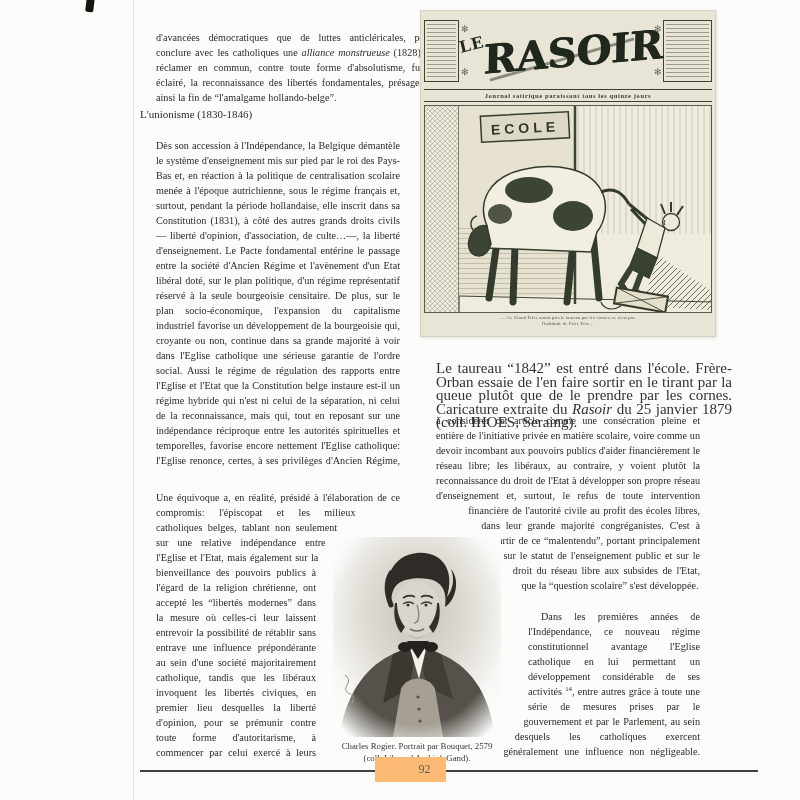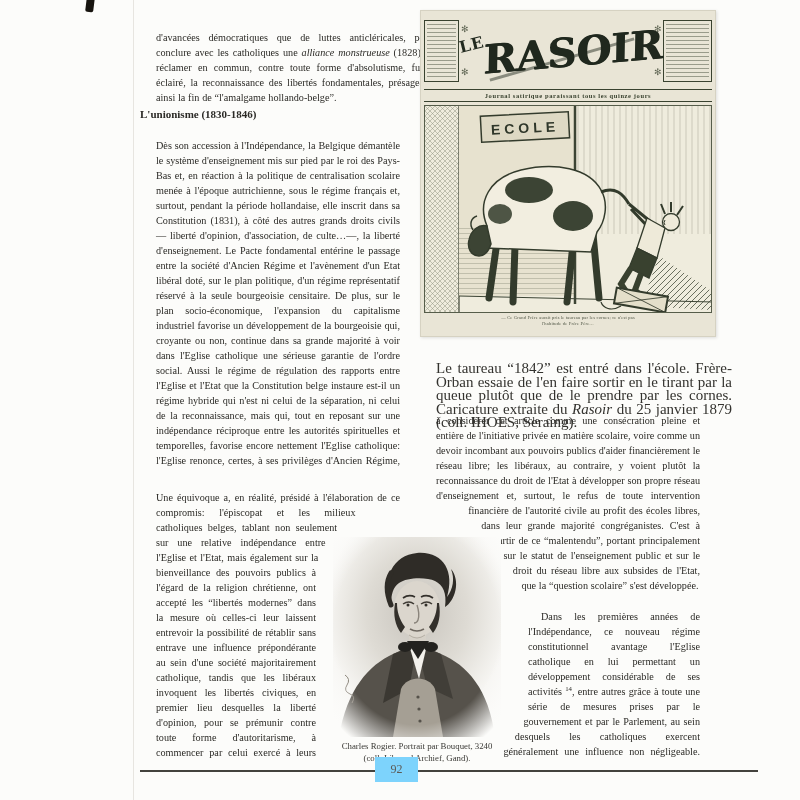--- a/index.html
+++ b/index.html
@@ -14,21 +14,21 @@
   .body-text{font-size:10.2px;line-height:15px;word-spacing:.2px;}
   sup.fn{font-size:6.8px;vertical-align:4px;line-height:0;}
   .ital{font-style:italic;}
 
   
   #scan-edge{left:133px;top:0;width:1px;height:800px;background:#e7e5e0;}
   #corner-mark{left:86px;top:-3px;width:8px;height:15px;background:#17140f;border-radius:2px;transform:rotate(7deg);}
 
   
   #para1{left:140px;top:14px;width:276px;}
-  #heading{left:140px;top:99px;width:276px;font-size:11px;font-weight:bold;}
+  #heading{left:140px;top:99px;width:276px;font-size:11px;font-weight:normal;}
   #para2wrap{left:140px;top:122px;width:276px;height:345px;overflow:hidden;}
   #para3wrap{left:140px;top:474px;width:276px;height:288px;overflow:hidden;}
   .flr{
     float:right;width:84px;height:282px;
     shape-outside:polygon(100% 11%,55% 11%,30% 17%,12% 24%,3% 32%,0 40%,0 100%,100% 100%);
     shape-margin:5px;
   }
 
   
   #newspaper{
@@ -83,22 +83,22 @@
   #rparaB{margin-top:5px;text-indent:13px;}
 
   
   #portrait{left:332px;top:537px;width:170px;height:200px;}
   #portrait svg{display:block;}
   #portrait-caption{left:320px;top:741px;width:194px;text-align:center;font-size:8.8px;line-height:11.5px;color:#3a3935;}
 
   
   #footer-rule{left:140px;top:770px;width:618px;height:2px;background:#43423d;}
   #page-number-box{
-    left:375px;top:757px;width:43px;height:25px;background:#7dd3fc;
-    text-align:center;line-height:25px;font-size:12px;color:#5c5954;
+    left:375px;top:757px;width:43px;height:25px;background:#fdba74;
+    text-align:center;line-height:25px;font-size:12px;color:#5c5954;padding-left:28px;
   }
 </style>
 </head>
 <body>
 
 <div>
 
   <div class="abs" id="scan-edge"></div>
   <div class="abs" id="corner-mark"></div>
 
@@ -244,20 +244,20 @@
         <circle cx="93" cy="68" r="1.5" fill="#33302b"></circle>
       <path d="M84 68 q3 9 1 15 q-1 3 -4 3" stroke="#8b857c" stroke-width="1.4" fill="none"></path>
       <path d="M77 92 q7 4 14 0" stroke="#6d675f" stroke-width="1.6" fill="none"></path>
       <path d="M76 98 q8 6 16 0" stroke="#b5afa5" stroke-width="1" fill="none"></path>
       <path d="M12 138 q6 4 2 10 q-4 6 3 9 q6 2 2 9" stroke="#8d877d" stroke-width="1" fill="none"></path>
       <rect width="168" height="200" fill="url(#pfade)"></rect>
     </svg>
   </div>
 
   <div class="abs" id="portrait-caption">
-    <div>Charles Rogier. Portrait par Bouquet, 3240</div>
+    <div>Charles Rogier. Portrait par Bouquet, 2579</div>
     <div>(coll. Liberaal Archief, Gand).</div>
   </div>
 
   <div class="abs" id="footer-rule"></div>
   <div class="abs" id="page-number-box">92</div>
 
 </div>
 
 </body></html>

